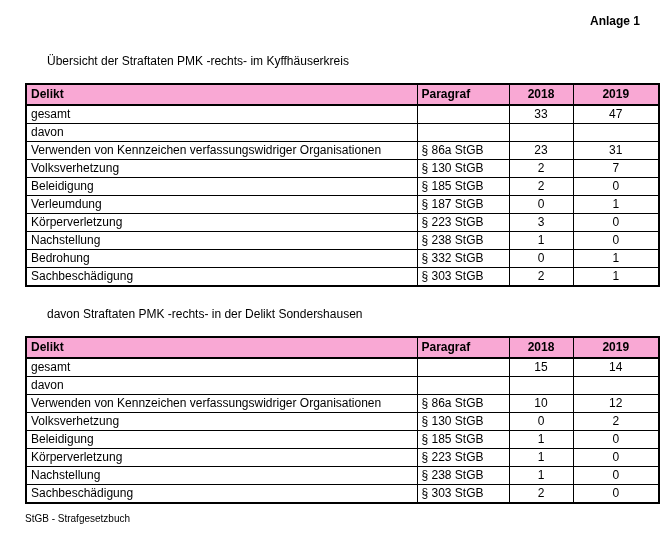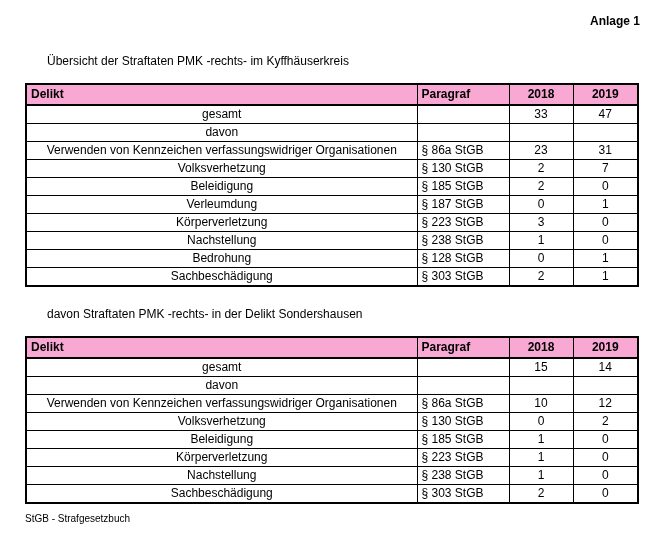--- a/index.html
+++ b/index.html
@@ -55,24 +55,24 @@
   }
   table.crime-table thead th {
     background: #f9a8d4;
     font-weight: bold;
     text-align: left;
     border-bottom: 2px solid #000000;
     height: 19px;
     line-height: 19px;
   }
   
-  .c0 { width: 391px; text-align: center; }
+  .c0 { width: 391px; text-align: left; }
   .c1 { width: 92px;  text-align: left; }
   .c2 { width: 64px;  text-align: center; }
-  .c3 { width: 65px;  text-align: center; }
+  .c3 { width: 86px;  text-align: center; }
   table.crime-table thead th.c2,
   table.crime-table thead th.c3 { text-align: center; }
   .footnote {
     font-size: 10px;
     line-height: 13px;
     margin-top: 8px;
   }
 </style>
 </head>
 <body>
@@ -136,21 +136,21 @@
           <td class="c3">0</td>
         </tr>
         <tr>
           <td class="c0">Nachstellung</td>
           <td class="c1">§ 238 StGB</td>
           <td class="c2">1</td>
           <td class="c3">0</td>
         </tr>
         <tr>
           <td class="c0">Bedrohung</td>
-          <td class="c1">§ 128 StGB</td>
+          <td class="c1">§ 332 StGB</td>
           <td class="c2">0</td>
           <td class="c3">1</td>
         </tr>
         <tr>
           <td class="c0">Sachbeschädigung</td>
           <td class="c1">§ 303 StGB</td>
           <td class="c2">2</td>
           <td class="c3">1</td>
         </tr>
       </tbody>

